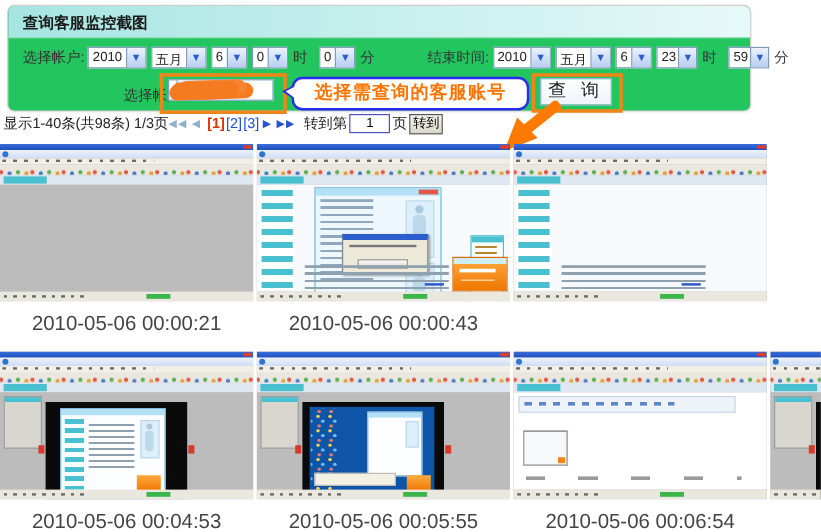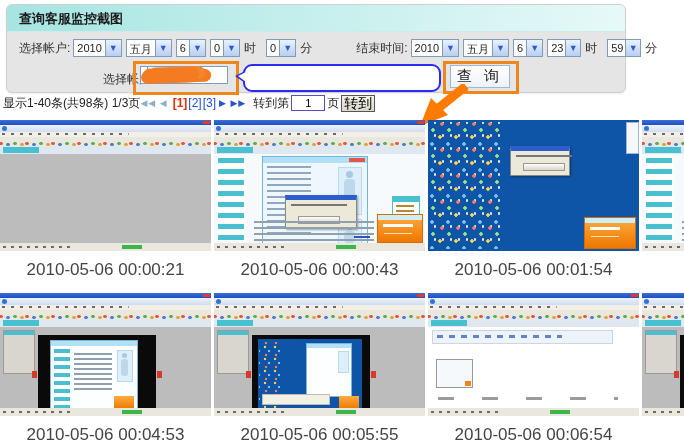--- a/index.html
+++ b/index.html
@@ -3,21 +3,21 @@
 <meta charset="utf-8">
 <style>
   html,body{margin:0;padding:0;}
   body{
     width:684px;height:443px;position:relative;overflow:hidden;
     background:#ffffff;
     font-family:"Liberation Sans","DejaVu Sans",sans-serif;
     -webkit-font-smoothing:antialiased;
   }
   
-  .panel{position:absolute;left:6px;top:4px;width:618px;border:1px solid #cfcfcf;border-radius:6px;background:#e5e5e5;box-shadow:0 1px 2px rgba(0,0,0,.06);}
+  .panel{position:absolute;left:6px;top:4px;width:618px;border:1px solid #cfcfcf;border-radius:6px;background:#22c55e;box-shadow:0 1px 2px rgba(0,0,0,.06);}
   .panel-header{height:21px;line-height:21px;padding:3px 12px 2px;background:linear-gradient(90deg,#a6e5e2 0%,#c9f0ee 55%,#e6f9f8 100%);font-size:13px;font-weight:bold;color:#1a1a1a;border-radius:5px 5px 0 0;border-bottom:1px solid #cdebe9;}
   .panel-body{position:relative;height:60px;font-size:12px;color:#333;}
   .frow1{position:absolute;top:7px;left:12px;right:4px;display:flex;align-items:center;white-space:nowrap;}
   .flabel{margin-right:3px;}
   .sel{display:inline-flex;align-items:stretch;height:18px;border:1px solid #7f9db9;background:#fff;font-size:11px;color:#222;margin-right:4px;box-sizing:border-box;}
   .sel-v{padding:2px 3px 0;overflow:hidden;}
   .sel-btn{width:15px;background:linear-gradient(#eaf2ff,#b9cef1);border-left:1px solid #7f9db9;color:#2b5dcd;font-size:9px;line-height:16px;text-align:center;}
   .w-year{width:50px;}.w-month{width:62px;}.w-day{width:34px;}.w-hm{width:34px;}
   .suffix{margin:0 10px 0 0;}
   .endgap{margin-left:34px;}
@@ -35,21 +35,21 @@
   .arrow-svg{position:absolute;left:414px;top:84px;width:62px;height:44px;}
   
   .pager{position:absolute;left:3px;top:93px;width:678px;height:20px;display:flex;align-items:center;font-size:12px;color:#222;white-space:nowrap;}
   .pg-summary{}
   .pg-arrows-l{color:#8fb0cc;font-size:9px;letter-spacing:1px;margin-right:5px;}
   .pg-arrows-r{color:#2a52cc;font-size:9px;letter-spacing:1px;margin:0 5px 0 2px;}
   .pg-link{color:#1f4fd8;text-decoration:none;margin-right:1px;font-size:12px;}
   .pg-cur{color:#e03000;font-weight:bold;}
   .pg-goto{margin-left:2px;}
   .pg-input{width:32px;height:14px;border:1px solid #5050c0;font-size:11px;text-align:center;margin:0 2px;padding:0;}
-  .pg-btn{height:17px;border:1px solid #555;background:linear-gradient(#f5f3ec,#dbd7ca);font-size:14px;padding:0 2px;margin-left:2px;line-height:15px;}
+  .pg-btn{height:17px;border:1px solid #555;background:linear-gradient(#f5f3ec,#dbd7ca);font-size:11px;padding:0 2px;margin-left:2px;line-height:15px;}
   
   .g-row{position:absolute;left:0;display:flex;gap:3px;}
   .g-row1{top:120px;}
   .g-row2{top:293px;}
   .gcell{width:211px;flex:0 0 211px;}
   .caption{margin-top:9px;text-align:center;font-size:17px;color:#444;}
   .thumb{position:relative;height:131px;overflow:hidden;background:#bcbcbc;}
   .g-row2 .thumb{height:123px;}
   .thumb i,.thumb em,.thumb b,.thumb u,.thumb s{display:block;position:absolute;font-style:normal;text-decoration:none;}
   
@@ -202,21 +202,21 @@
 
     <div class="frow2">
       <span class="acc-label">选择帐户:</span>
       <span class="orect orect-acc"></span>
       <span class="sel acc-sel">
         <span class="sel-v">
             <span class="scribble"></span>
           </span>
         <span class="sel-btn">▼</span>
       </span>
-      <span class="bubble"><span class="tail"></span></span>
+      <span class="bubble"><span class="tail"></span><span>选择需查询的客服账号</span></span>
       <span class="orect orect-btn"></span>
       <span class="query-btn">查  询</span>
     </div>
 
   </div>
 </div>
 
 <svg class="arrow-svg" viewBox="0 0 62 44">
   <path d="M52 2 L22 26" stroke="#ff7b00" stroke-width="9" fill="none"></path>
   <polygon points="6,42 34,31 17,14" fill="#ff7b00"></polygon>
@@ -273,33 +273,20 @@
           </i>
         <i class="mini"></i>
         <i class="tlines"></i>
         <i class="obadge"></i>
       </em>
       <i class="t-status"></i>
     </div>
     <div class="caption">2010-05-06 00:00:43</div>
   </div>
 
-  <div class="gcell">
-    <div class="thumb v-desk">
-
-      <em class="t-body">
-        <i class="icons"></i>
-        <i class="dlg dlg-desk"></i>
-        <i class="mini2"></i>
-        <i class="obadge obadge-desk"></i>
-      </em>
-
-    </div>
-    <div class="caption">2010-05-06 00:01:54</div>
-  </div>
 
   <div class="gcell">
     <div class="thumb v-chat">
       <i class="t-title"></i>
         <i class="t-nav"></i>
         <i class="t-menu"></i>
         <i class="t-tool"></i>
         <i class="t-tab"></i>
       <em class="t-body">
         <i class="sb"></i>

